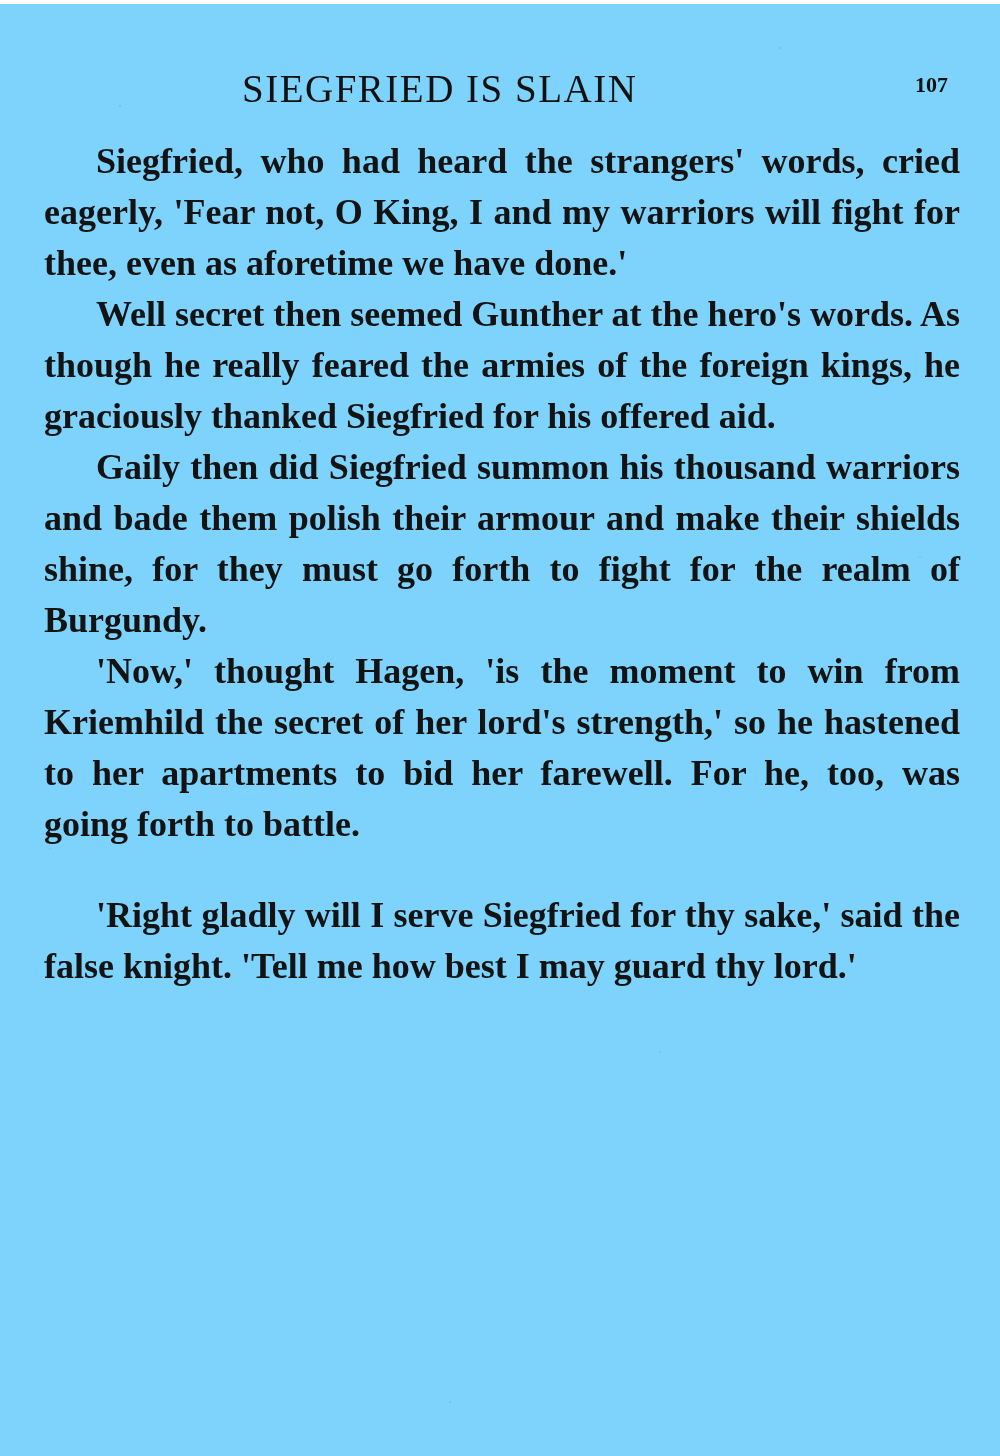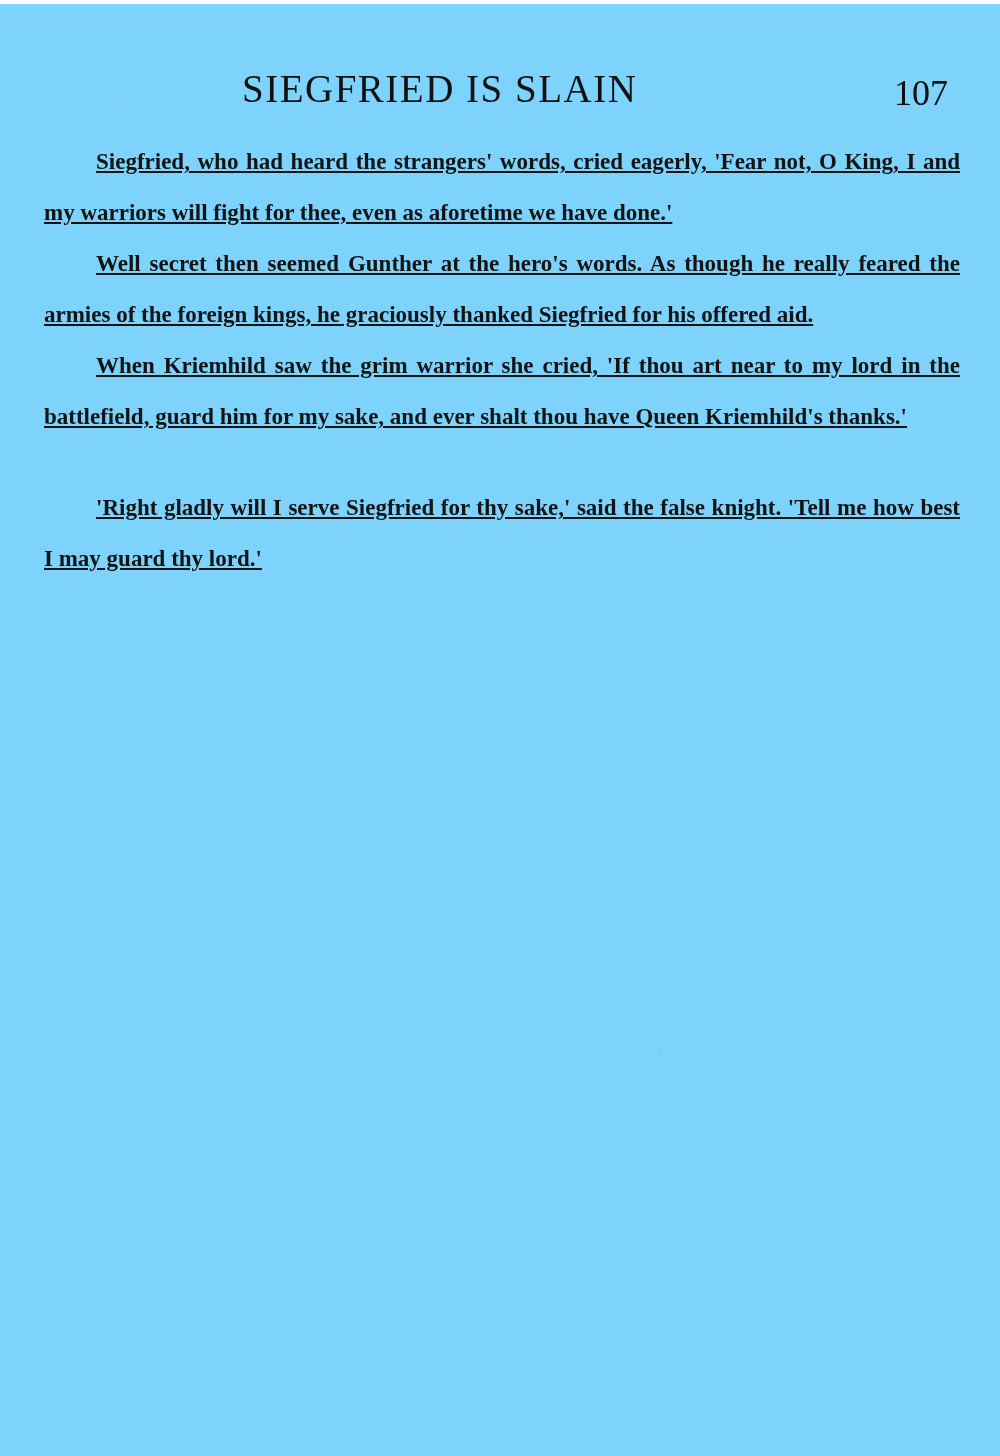--- a/index.html
+++ b/index.html
@@ -53,40 +53,39 @@
     letter-spacing: 1.5px;
     font-weight: 500;
     font-family: "Liberation Serif", serif;
     color: #111;
     white-space: nowrap;
   }
   .page-number {
     position: absolute;
     right: 10px;
     top: 6px;
-    font-size: 36px;
-    font-weight: 400;
+    font-size: 22px;
+    font-weight: 700;
     letter-spacing: 0px;
     font-family: "Liberation Serif", serif;
     color: #111;
   }
 
   .body-text {
     position: absolute;
     top: 132px;
     left: 44px;
     width: 916px;
-    font-size: 23px;
+    font-size: 36px;
     line-height: 51px;
     font-weight: 700;
     font-family: "Liberation Serif", serif;
     color: #131313;
     text-align: justify;
     text-justify: inter-word;
-    text-decoration: underline;
   }
   .body-text p {
     margin: 0;
     text-indent: 52px;
     -webkit-hyphens: none;
     hyphens: none;
   }
   .body-text p:last-child { margin-bottom: 0; margin-top: 40px; }
 </style>
 </head>
@@ -96,16 +95,17 @@
   <div class="speckle"></div>
 
   <div class="header">
     <div class="header-title">SIEGFRIED IS SLAIN</div>
     <div class="page-number">107</div>
   </div>
 
   <div class="body-text">
     <p>Siegfried, who had heard the strangers' words, cried eagerly, 'Fear not, O King, I and my warriors will fight for thee, even as aforetime we have done.'</p>
     <p>Well secret then seemed Gunther at the hero's words. As though he really feared the armies of the foreign kings, he graciously thanked Siegfried for his offered aid.</p>
-    <p>When Kriemhild saw the grim warrior she cried, 'If thou art near to my lord in the battlefield, guard him for my sake, and ever shalt thou have Queen Kriemhild's thanks.'</p>
+    <p>Gaily then did Siegfried summon his thousand warriors and bade them polish their armour and make their shields shine, for they must go forth to fight for the realm of Burgundy.</p>
+    <p>'Now,' thought Hagen, 'is the moment to win from Kriemhild the secret of her lord's strength,' so he hastened to her apartments to bid her farewell. For he, too, was going forth to battle.</p>
     <p>'Right gladly will I serve Siegfried for thy sake,' said the false knight. 'Tell me how best I may guard thy lord.'</p>
   </div>
 </div>
 
 </body></html>

